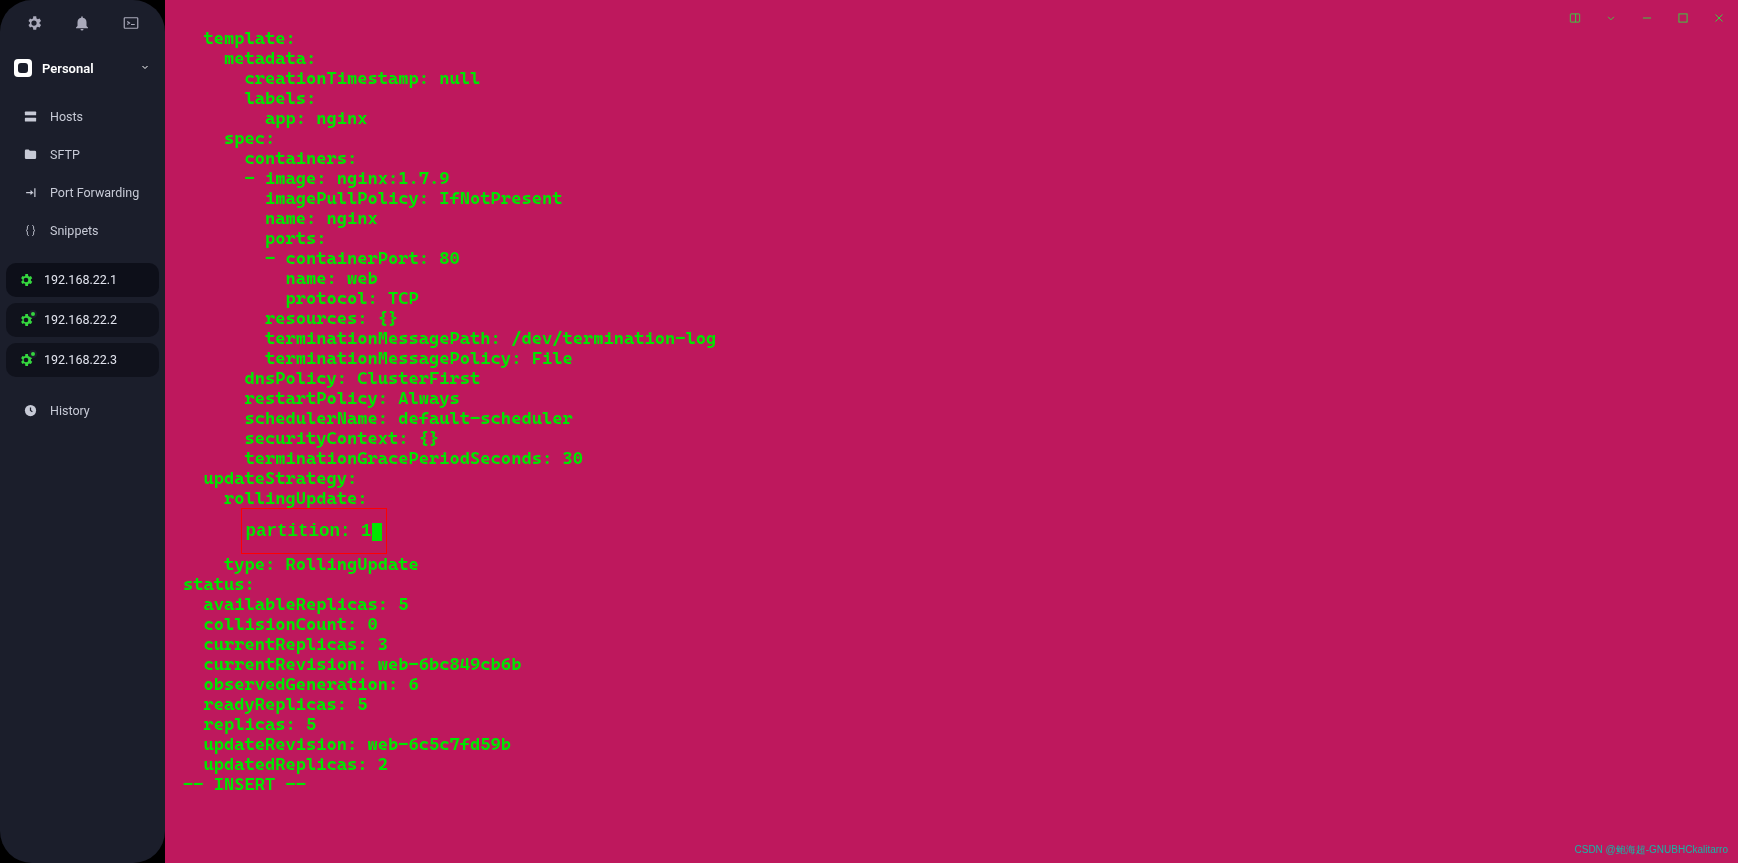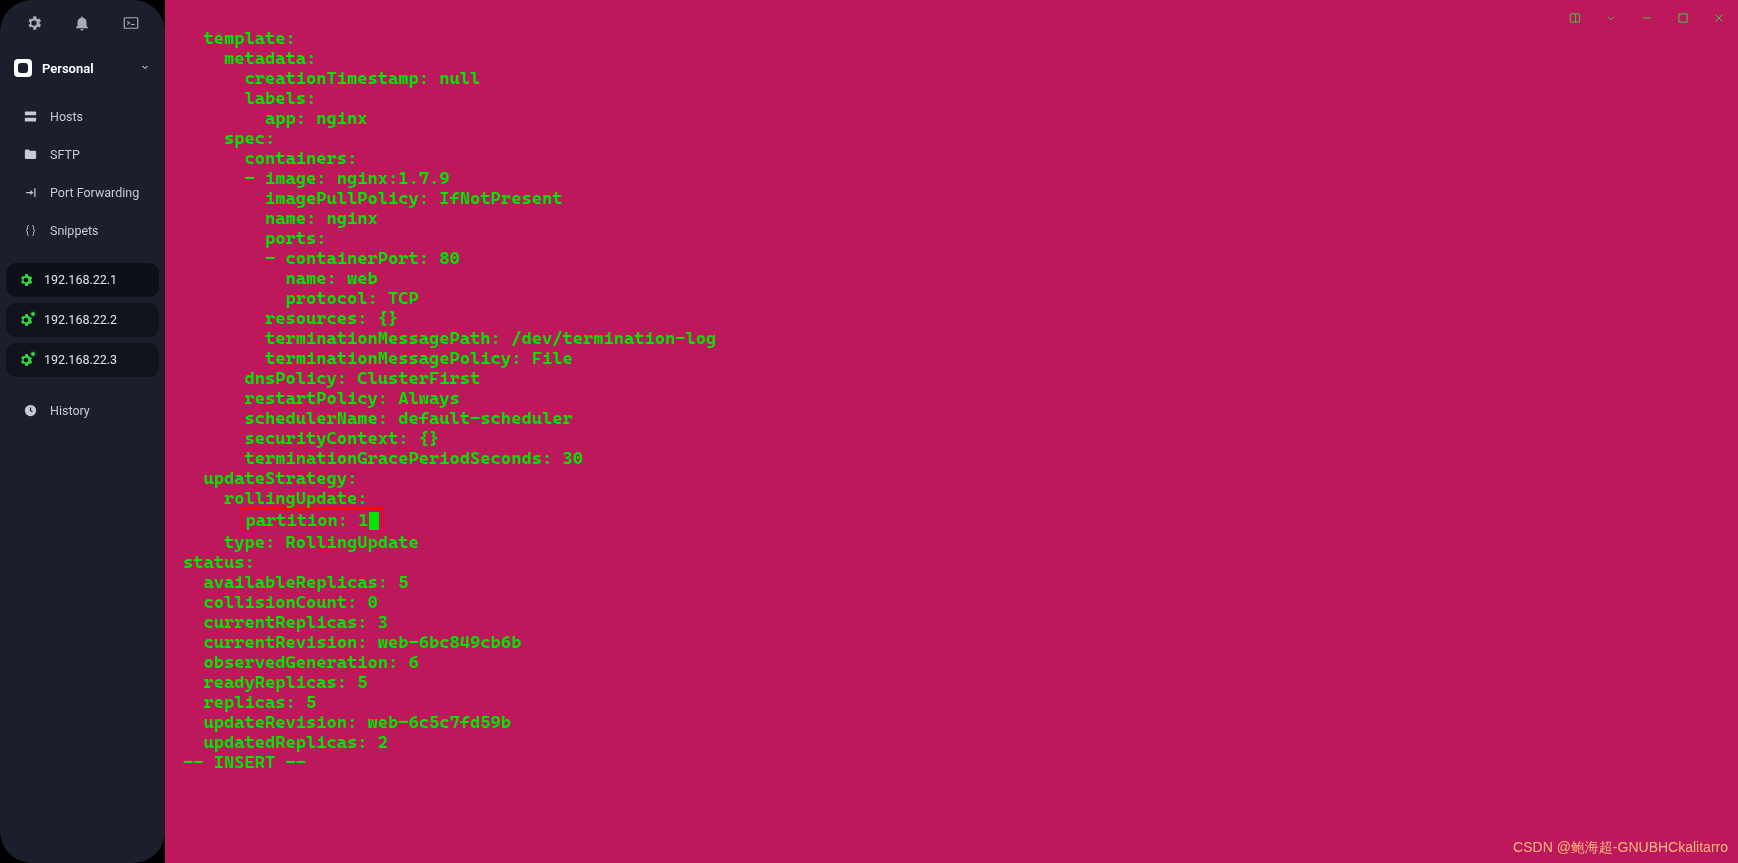--- a/index.html
+++ b/index.html
@@ -88,35 +88,36 @@
 }
 .cursor-block {
   display: inline-block;
   width: 10px; height: 18px;
   background: #00e600;
   vertical-align: text-bottom;
 }
 .red-box {
   display: inline-block;
   border: 1.5px solid #ff0000;
-  padding: 1px 4px;
+  padding: 12px 4px;
   margin-left: -4px;
+  font-family: Liberation Mono, monospace;
 }
 .win-controls {
   position: absolute;
   top: 10px; right: 12px;
   display: flex; gap: 22px;
   align-items: center;
 }
 .win-controls svg { width: 14px; height: 14px; stroke: #35d63f; fill: none; stroke-width: 1.6; cursor: pointer; }
 .watermark {
   position: absolute;
   bottom: 6px; right: 10px;
-  color: #fdba74;
-  font-size: 14px;
+  color: #14b8a6;
+  font-size: 10px;
   font-family: sans-serif;
   font-weight: normal;
   margin-left: 19px;
 }
 </style>
 </head>
 <body>
 
 <div class="sidebar">
   <div class="top-icons">

